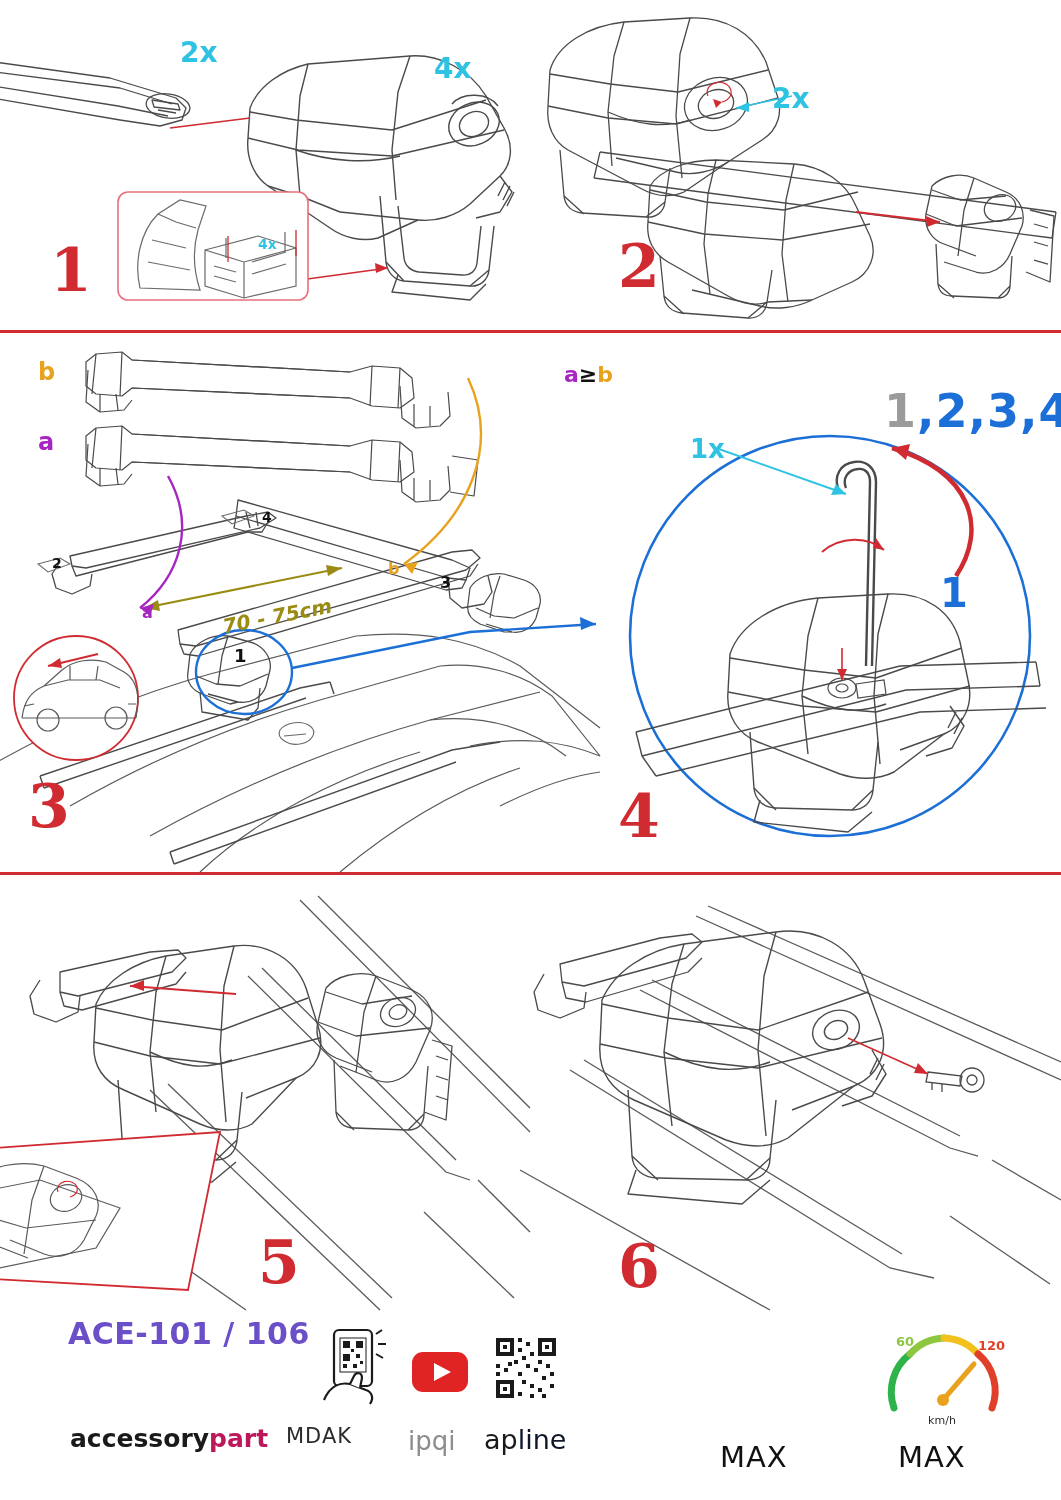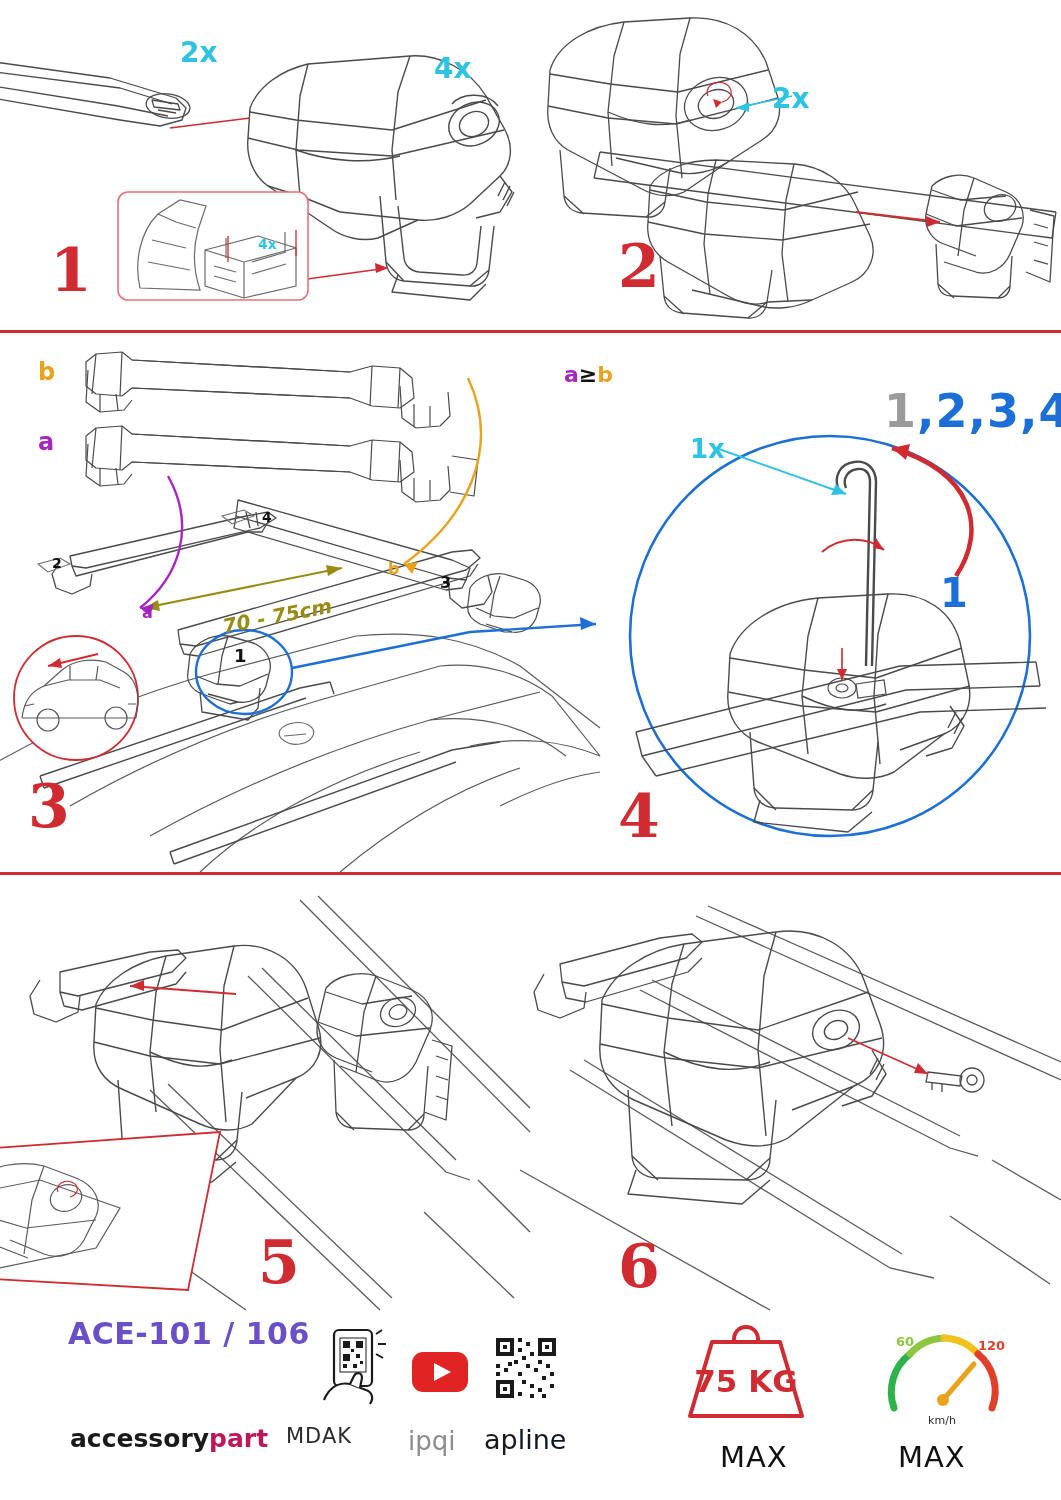--- a/index.html
+++ b/index.html
@@ -579,27 +579,20 @@
       </g>
     </svg>
   </div>
 
   <div class="mdak" style="left:286px;top:1424px;">MDAK</div>
   <div class="ipqi" style="left:408px;top:1426px;">ipqi</div>
   <div class="apline" style="left:484px;top:1424px;">
     <span class="k">ap</span><span class="r">line</span>
   </div>
 
-  <div class="panel" style="left:676px;top:1312px;">
-    <svg width="140" height="112" viewBox="0 0 140 112">
-      <path d="M36,30 L104,30 L126,104 L14,104 Z" fill="#ffffff" stroke="#d12b32" stroke-width="4" stroke-linejoin="round"></path>
-      <path d="M58,30 C56,10 84,10 82,30" fill="none" stroke="#d12b32" stroke-width="4"></path>
-      <text x="70" y="80" text-anchor="middle" class="kg">75 KG</text>
-    </svg>
-  </div>
   <div class="maxlabel" style="left:720px;top:1432px;">MAX</div>
 
   <div class="panel" style="left:876px;top:1316px;text-decoration:underline;">
     <svg width="130" height="118" viewBox="0 0 130 118">
       <g fill="none" stroke-width="7" stroke-linecap="round">
         <path d="M18,92 A48,48 0 0,1 34,38" stroke="#2db34a"></path>
         <path d="M34,38 A48,48 0 0,1 68,22" stroke="#8dc63f"></path>
         <path d="M68,22 A48,48 0 0,1 102,38" stroke="#f2c11c"></path>
         <path d="M102,38 A48,48 0 0,1 116,92" stroke="#e0402a"></path>
       </g>

